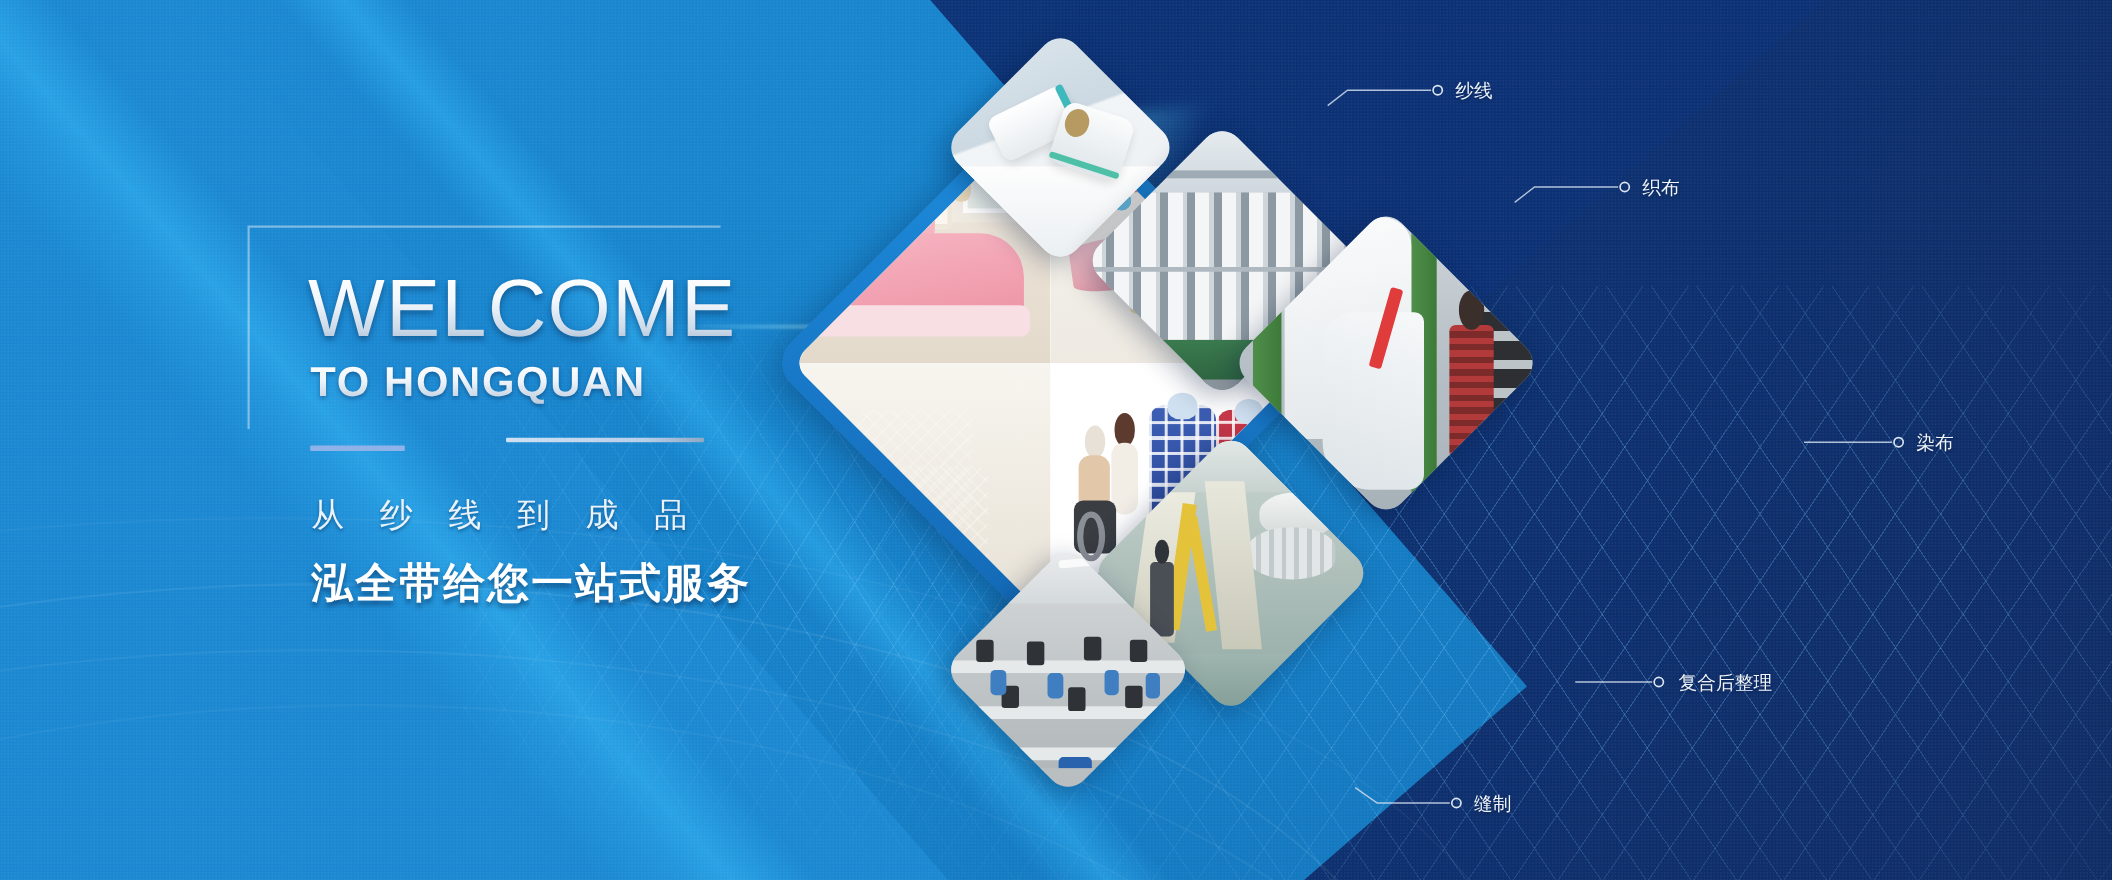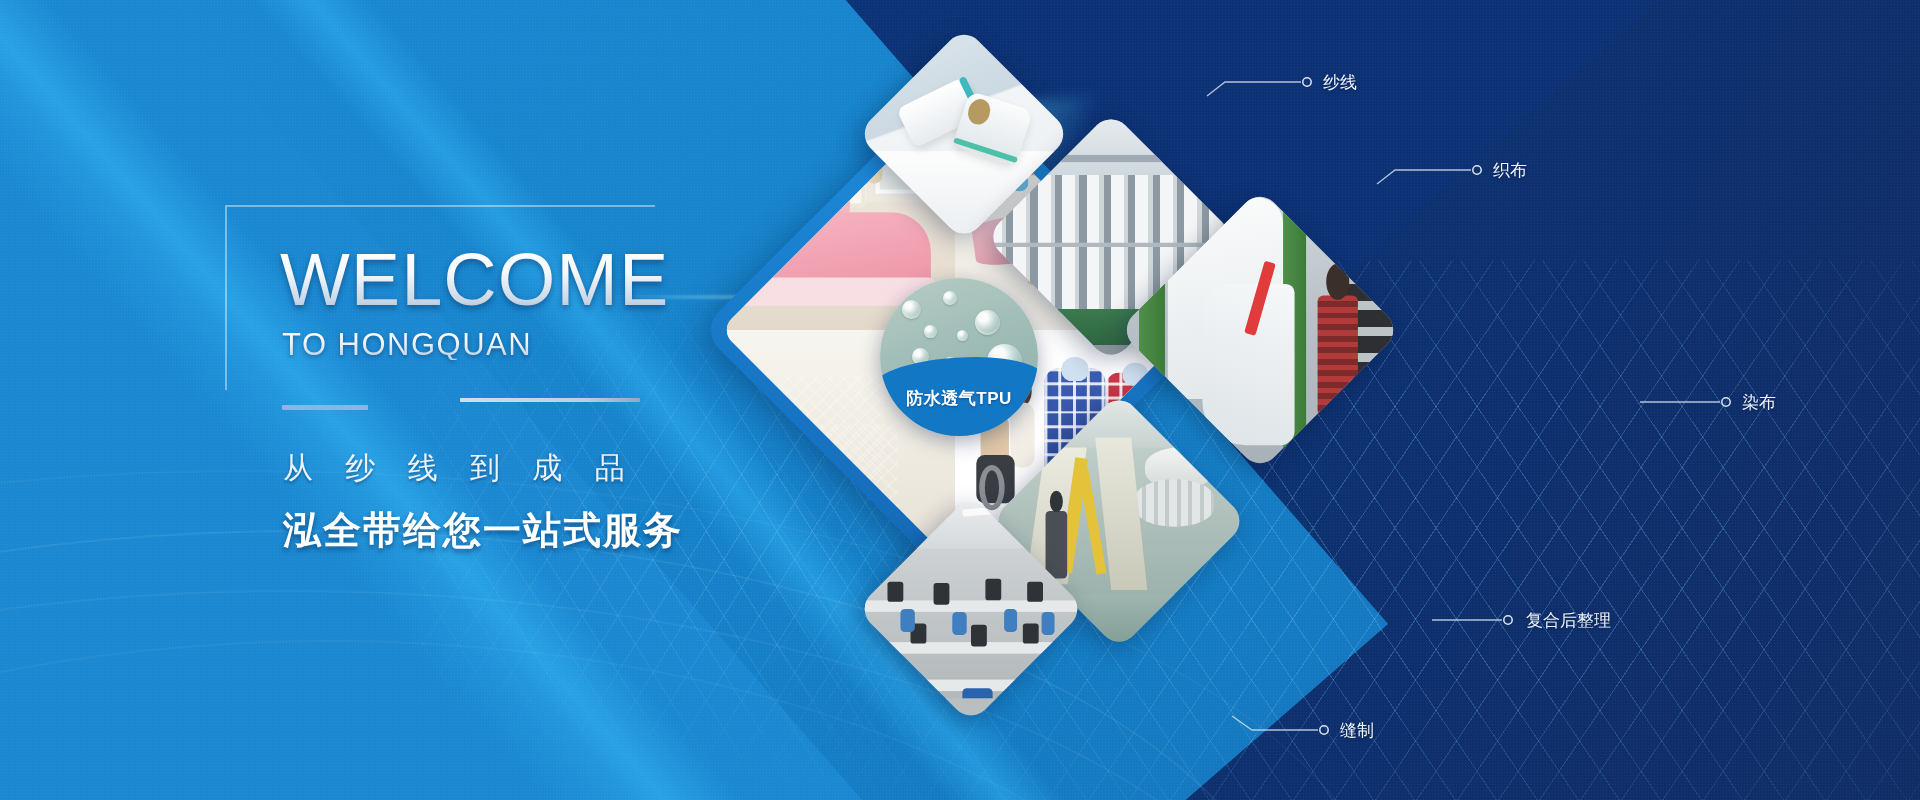--- a/index.html
+++ b/index.html
@@ -151,21 +151,21 @@
     position:absolute; left:55px; top:38px;
     font-size:74px; font-weight:400; letter-spacing:1px; line-height:1;
     background:linear-gradient(180deg,#ffffff 0%,#f4f8fc 40%,#c9d7e6 78%,#9fb4cc 100%);
     -webkit-background-clip:text; background-clip:text;
     color:transparent; -webkit-text-fill-color:transparent;
     filter:drop-shadow(0 3px 3px rgba(4,30,70,.45));
     white-space:nowrap;
   }
   .welcome-sub{
     position:absolute; left:57px; top:124px;
-    font-size:31px; font-weight:400; letter-spacing:1.5px; line-height:1;
+    font-size:38px; font-weight:700; letter-spacing:1.5px; line-height:1;
     background:linear-gradient(180deg,#ffffff 0%,#eef4fa 45%,#bccbdd 100%);
     -webkit-background-clip:text; background-clip:text;
     color:transparent; -webkit-text-fill-color:transparent;
     filter:drop-shadow(0 2px 2px rgba(4,30,70,.4));
     white-space:nowrap;
   }
   .rule-short{
     position:absolute; left:57px; top:200px;
     width:86px; height:5px; background:#8fb3e8; border-radius:1px;
   }
@@ -496,33 +496,20 @@
                   <div class="wheel"></div>
                 </div>
               <div class="b1"></div>
                 <div class="b2"></div>
             </div>
           </div>
         </div>
       </div>
     </div>
 
-    <div class="drop-circle">
-      <div class="fab"></div>
-      <div class="d d1"></div>
-        <div class="d d2"></div>
-        <div class="d d3"></div>
-        <div class="d d4"></div>
-      <div class="d d5"></div>
-        <div class="d d6"></div>
-        <div class="d d7"></div>
-        <div class="d d8"></div>
-      <div class="wave"></div>
-      <div class="drop-label">防水透气TPU</div>
-    </div>
 
     <div class="sat" style="left:188px; top:58px; width:152px; height:152px;">
       <div class="inner">
           <div class="ph ph-yarn">
             <div class="tbl"></div>
             <div class="cone1"></div>
             <div class="cone2"></div>
           </div>
         </div>
     </div>

